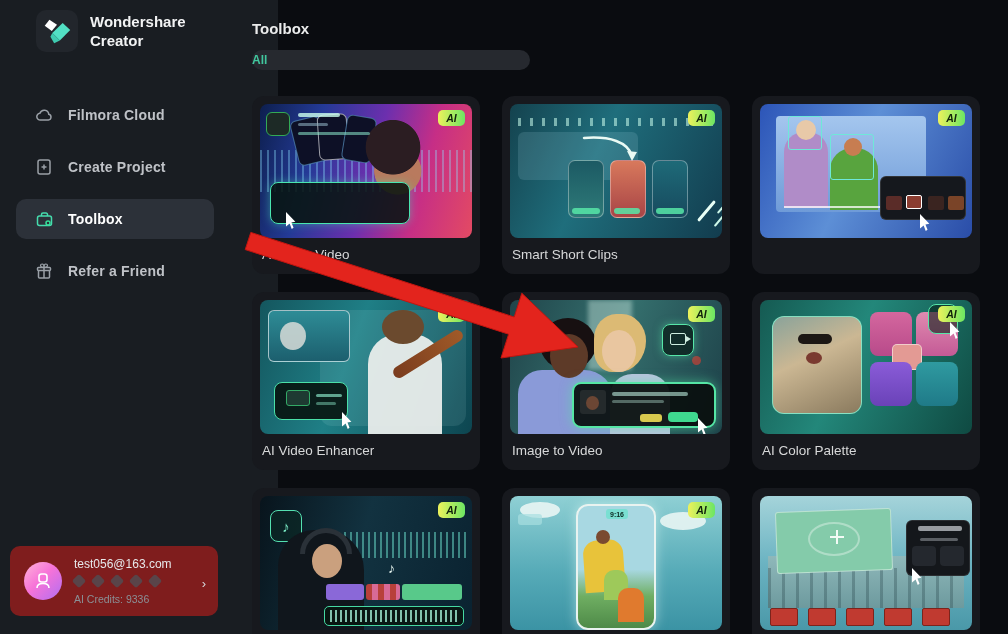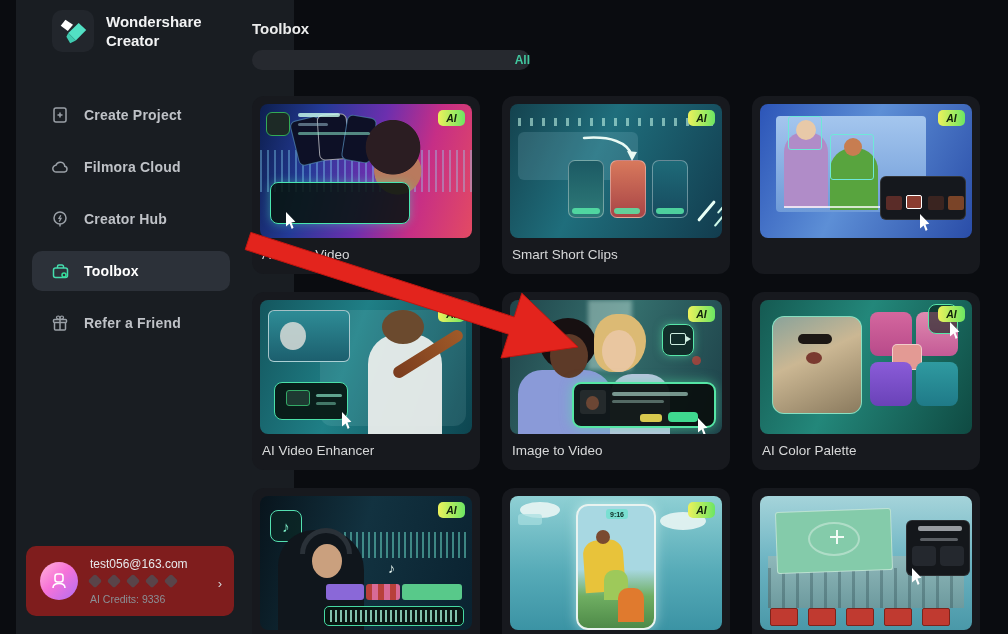--- a/index.html
+++ b/index.html
@@ -1,21 +1,21 @@
 <!DOCTYPE html>
 <html><head>
 <meta charset="utf-8">
 <style>
   * { margin:0; padding:0; box-sizing:border-box; }
   html,body { width:1008px; height:634px; overflow:hidden; background:#0a0c10;
               font-family:"Liberation Sans", sans-serif; }
   .app { position:relative; width:1008px; height:634px; background:#0a0c10; }
 
   
-  .sidebar { position:absolute; left:0; top:0; width:278px; height:634px; background:#191d22;margin-left:16px; }
+  .sidebar { position:absolute; left:0; top:0; width:278px; height:634px; background:#191d22; }
   .brand { position:absolute; left:36px; top:10px; display:flex; align-items:center; gap:12px; }
   .logo-sq { width:42px; height:42px; border-radius:10px; background:#22262c; display:flex; align-items:center; justify-content:center; }
   .brand-name { color:#f2f3f4; font-size:15px; font-weight:bold; line-height:19px; }
   .nav { position:absolute; left:0; top:95px; width:230px; }
   .nav-item { position:relative; height:40px; margin:0 16px 12px 16px; display:flex; align-items:center;
               border-radius:10px; color:#bfc2c7; cursor:pointer; }
   .nav-item .nico { width:20px; height:20px; margin-left:18px; display:flex; align-items:center; justify-content:center; color:#9aa0a7; }
   .nav-item .nlabel { margin-left:14px; font-size:14px; font-weight:600; letter-spacing:.2px; }
   .nav-item.active { background:#2c3139; color:#ffffff; }
   .nav-item.active .nico { color:#45dcad; }
@@ -25,21 +25,21 @@
             background:linear-gradient(135deg,#ffb6d9 0%,#f773d8 45%,#b06ef2 100%); display:flex; align-items:center; justify-content:center; }
   .acc-email { position:absolute; left:64px; top:11px; font-size:12px; color:#e7e8ea; }
   .acc-badges { position:absolute; left:64px; top:30px; display:flex; gap:9px; align-items:center; }
   .mini-badge { width:10px; height:10px; background:#4c5158; transform:rotate(45deg); border-radius:2px; opacity:.75; }
   .acc-chev { position:absolute; right:12px; top:30px; color:#d4d7da; font-size:13px; cursor:pointer; }
   .acc-credits { position:absolute; left:64px; top:47px; font-size:10.5px; color:#8b9096; }
 
   
   .main-title { position:absolute; left:252px; top:20px; font-size:15px; font-weight:bold; color:#ebecec; }
   .filter-pill { position:absolute; left:252px; top:50px; width:278px; height:20px; background:#26292f;
-                 border-radius:10px; display:flex; align-items:center; justify-content:flex-end; cursor:pointer; }
+                 border-radius:10px; display:flex; align-items:center; justify-content:flex-start; cursor:pointer; }
   .filter-pill span { color:#41c79e; font-size:12px; font-weight:600; }
 
   .grid { position:absolute; left:252px; top:96px; width:730px; display:grid;
           grid-template-columns:repeat(3,228px); column-gap:22px; row-gap:18px; }
   .card { width:228px; height:178px; background:#17191e; border-radius:12px; padding:8px; position:relative; cursor:pointer; }
   .art { position:relative; width:212px; height:134px; border-radius:8px; overflow:hidden; }
   .card-label { margin-top:9px; margin-left:2px; font-size:13.5px; color:#d7d8d9; }
   .ai-badge { position:absolute; top:14px; right:15px; width:27px; height:16px; border-radius:5px;
               background:linear-gradient(90deg,#edf25c,#6ce663); color:#10220c; font-size:10.5px; font-weight:bold;
               font-style:italic; display:flex; align-items:center; justify-content:center; z-index:5; }
@@ -209,44 +209,34 @@
       </div>
       <div class="brand-name">
         <div>Wondershare</div>
         <div>Creator</div>
       </div>
     </div>
 
     <div class="nav">
       <div class="nav-item">
         <span class="nico">
+          <svg width="19" height="19" viewBox="0 0 19 19" fill="none" stroke="currentColor" stroke-width="1.5">
+            <path d="M5.5 14a3.4 3.4 0 0 1-.6-6.8 4.6 4.6 0 0 1 8.9 1.1 2.9 2.9 0 0 1-.4 5.7z"></path>
+          </svg>
+        </span>
+        <span class="nlabel">Filmora Cloud</span>
+      </div>
+      <div class="nav-item">
+        <span class="nico">
           <svg width="18" height="18" viewBox="0 0 18 18" fill="none" stroke="currentColor" stroke-width="1.5">
             <rect x="3" y="2" width="12" height="14" rx="2"></rect>
             <path d="M9 6.5v5 M6.5 9h5"></path>
           </svg>
         </span>
         <span class="nlabel">Create Project</span>
-      </div>
-      <div class="nav-item">
-        <span class="nico">
-          <svg width="19" height="19" viewBox="0 0 19 19" fill="none" stroke="currentColor" stroke-width="1.5">
-            <path d="M5.5 14a3.4 3.4 0 0 1-.6-6.8 4.6 4.6 0 0 1 8.9 1.1 2.9 2.9 0 0 1-.4 5.7z"></path>
-          </svg>
-        </span>
-        <span class="nlabel">Filmora Cloud</span>
-      </div>
-      <div class="nav-item">
-        <span class="nico">
-          <svg width="18" height="18" viewBox="0 0 18 18" fill="none" stroke="currentColor" stroke-width="1.5">
-            <circle cx="9" cy="8" r="6"></circle>
-            <path d="M9 14v2.5"></path>
-            <path d="M9.8 5.2 8 8.4h2l-1.8 3.2" stroke-width="1.3"></path>
-          </svg>
-        </span>
-        <span class="nlabel">Creator Hub</span>
       </div>
       <div class="nav-item active">
         <span class="nico">
           <svg width="19" height="19" viewBox="0 0 19 19" fill="none" stroke="currentColor" stroke-width="1.5">
             <rect x="2.5" y="6" width="14" height="9.5" rx="2"></rect>
             <path d="M6.5 6V4.5A1.5 1.5 0 0 1 8 3h3a1.5 1.5 0 0 1 1.5 1.5V6"></path>
             <circle cx="13" cy="13" r="2" fill="#2c3139" stroke="#35e09a"></circle>
           </svg>
         </span>
         <span class="nlabel">Toolbox</span>

